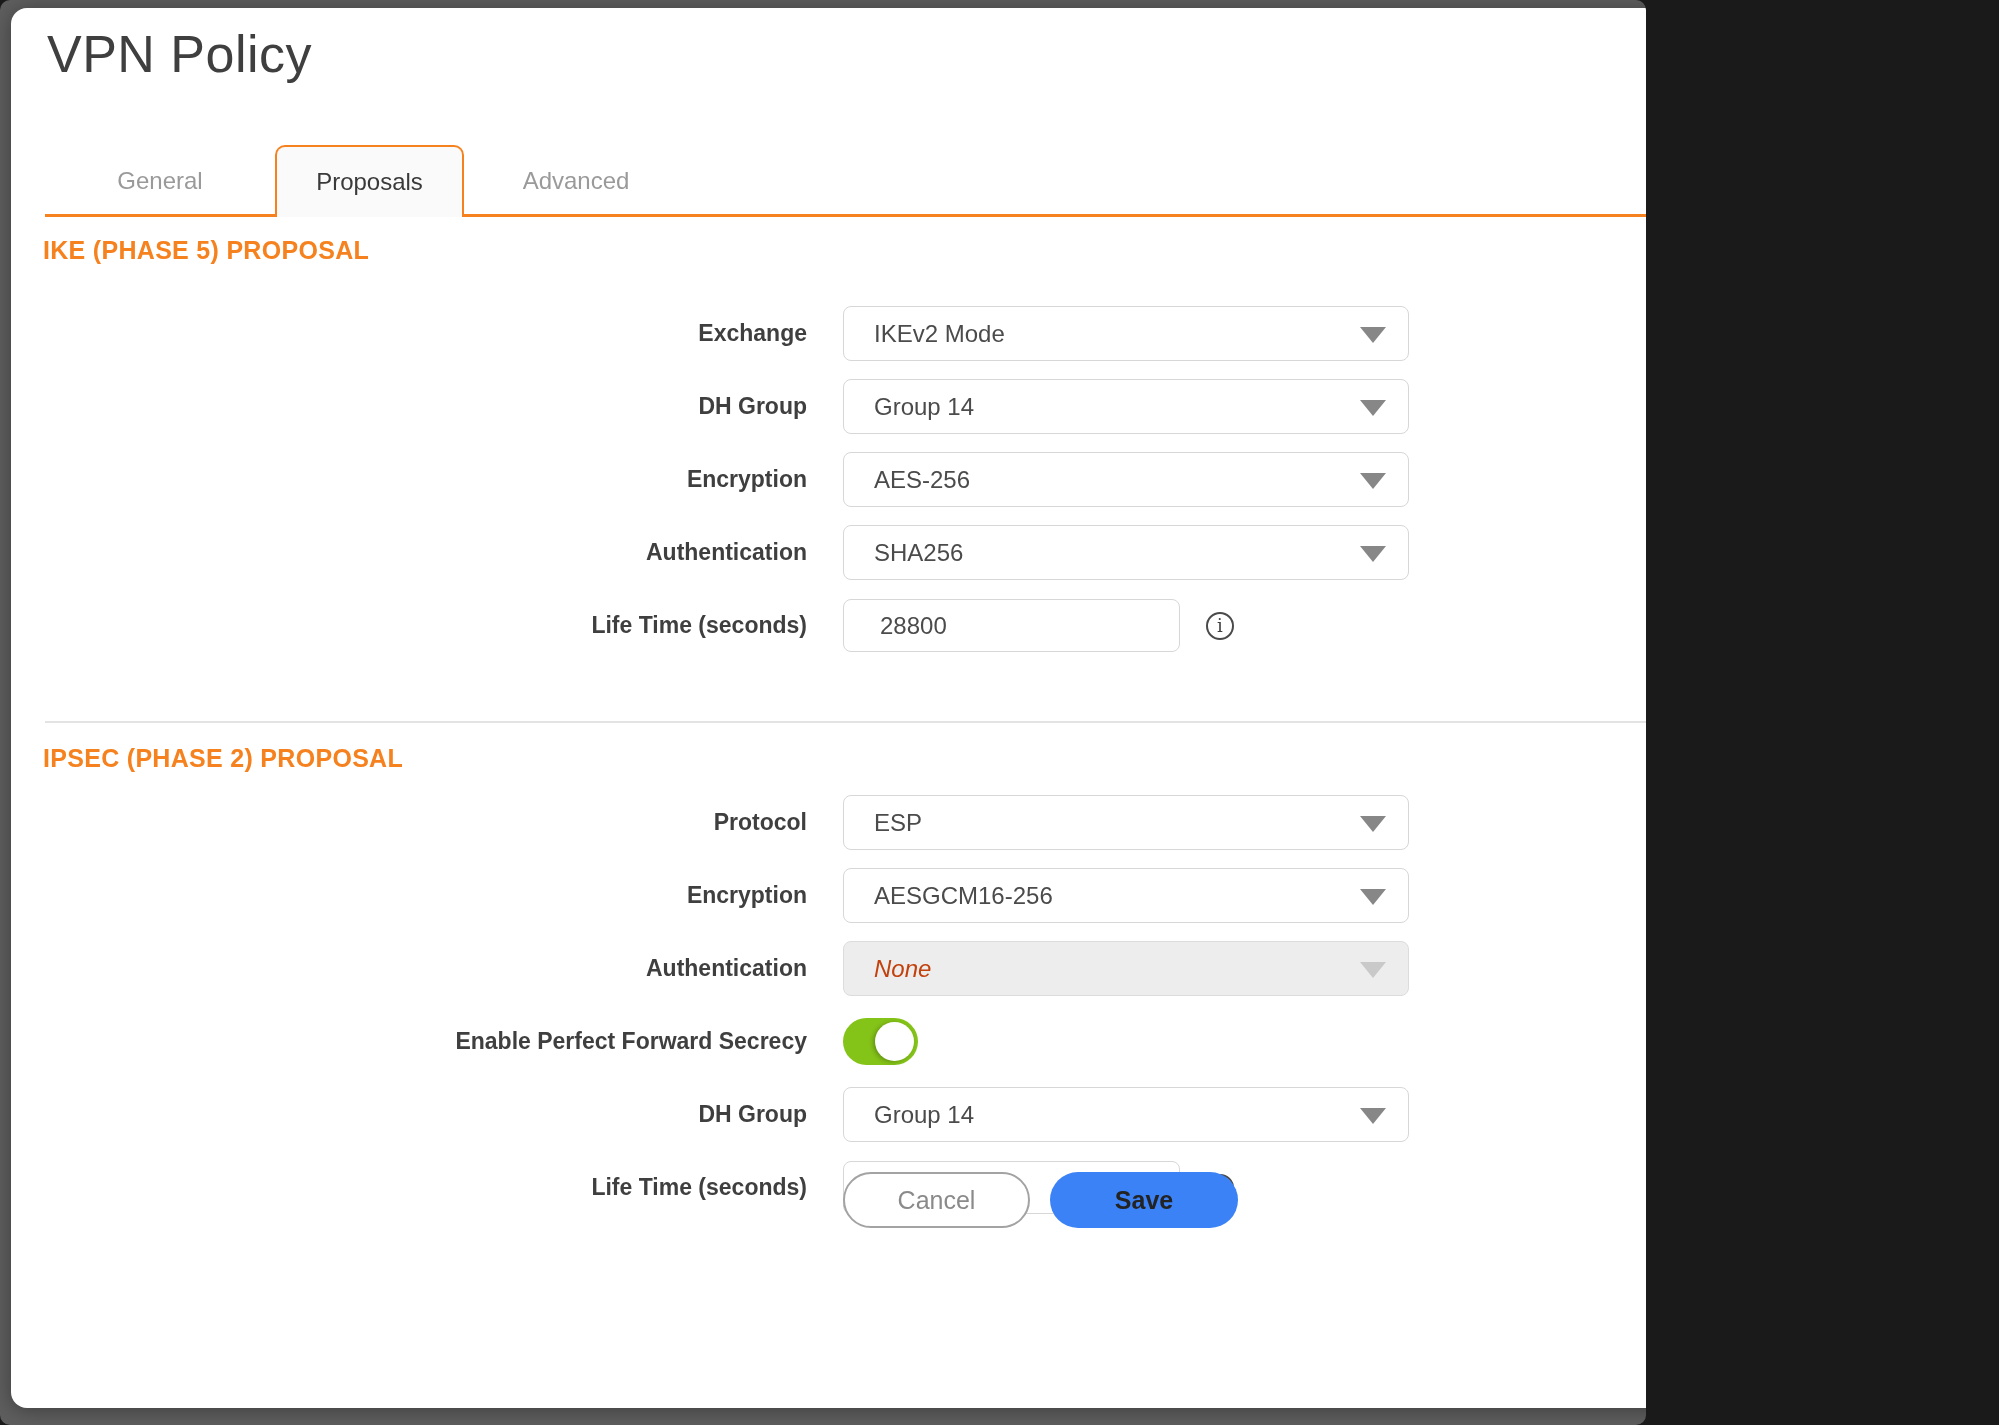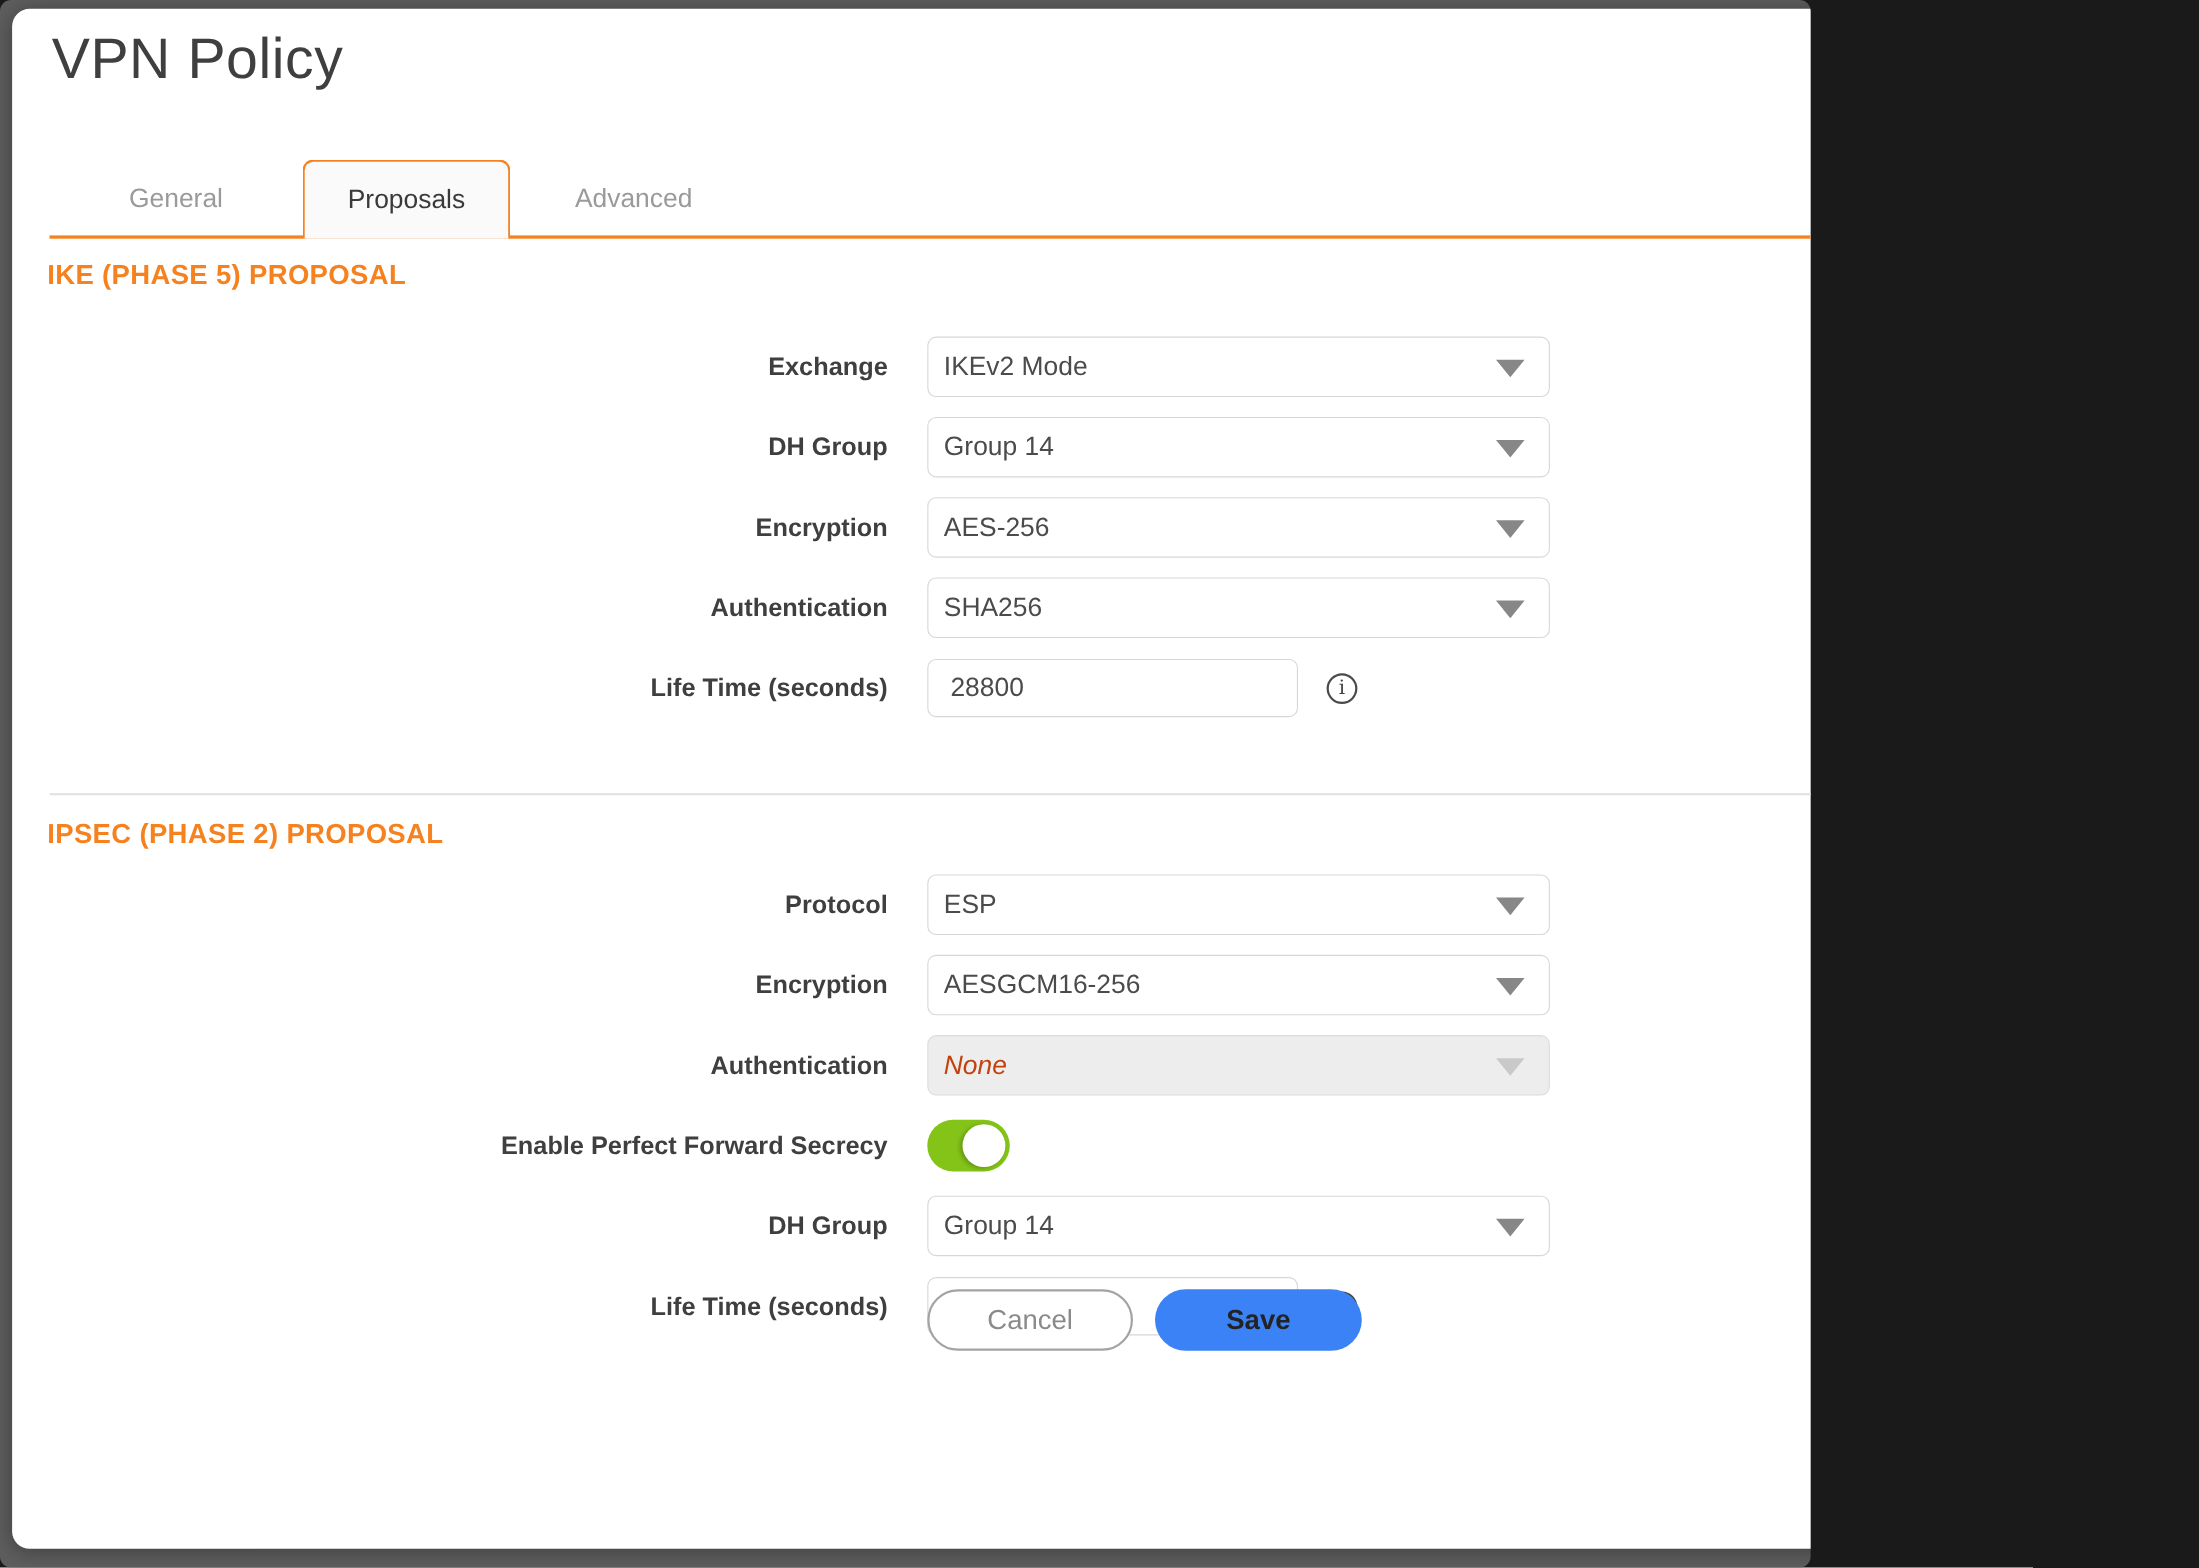--- a/index.html
+++ b/index.html
@@ -111,21 +111,21 @@
     font-weight: 700;
     color: #3f3f3f;
   }
   .ctrl { margin-left: 36px; position: relative; display: flex; align-items: center; }
   .select {
     width: 566px; height: 55px;
     border: 1.5px solid #d7d7d7;
     border-radius: 8px;
     background: #ffffff;
     display: flex; align-items: center;
-    padding-left: 14px;
+    padding-left: 30px;
     font-size: 24px;
     color: #4b4b4b;
     cursor: pointer;
     position: relative;
   }
   .select .arrow {
     position: absolute;
     right: 22px; top: 50%;
     margin-top: -7px;
     width: 0; height: 0;
@@ -138,21 +138,21 @@
     border-color: #dcdcdc;
     color: #c2410c;
     cursor: default;
     font-style: italic;
   }
   .select.disabled .arrow { border-top-color: #c9c9c9; }
   .text-input {
     width: 337px; height: 53px;
     border: 1.5px solid #d7d7d7;
     border-radius: 8px;
-    padding-left: 20px;
+    padding-left: 36px;
     font-size: 24px;
     color: #4b4b4b;
     font-family: "Liberation Sans", "DejaVu Sans", sans-serif;
     outline: none;
     background: #ffffff;
   }
   .info-icon {
     margin-left: 26px;
     width: 28px; height: 28px;
     border: 2px solid #4a4a4a;

